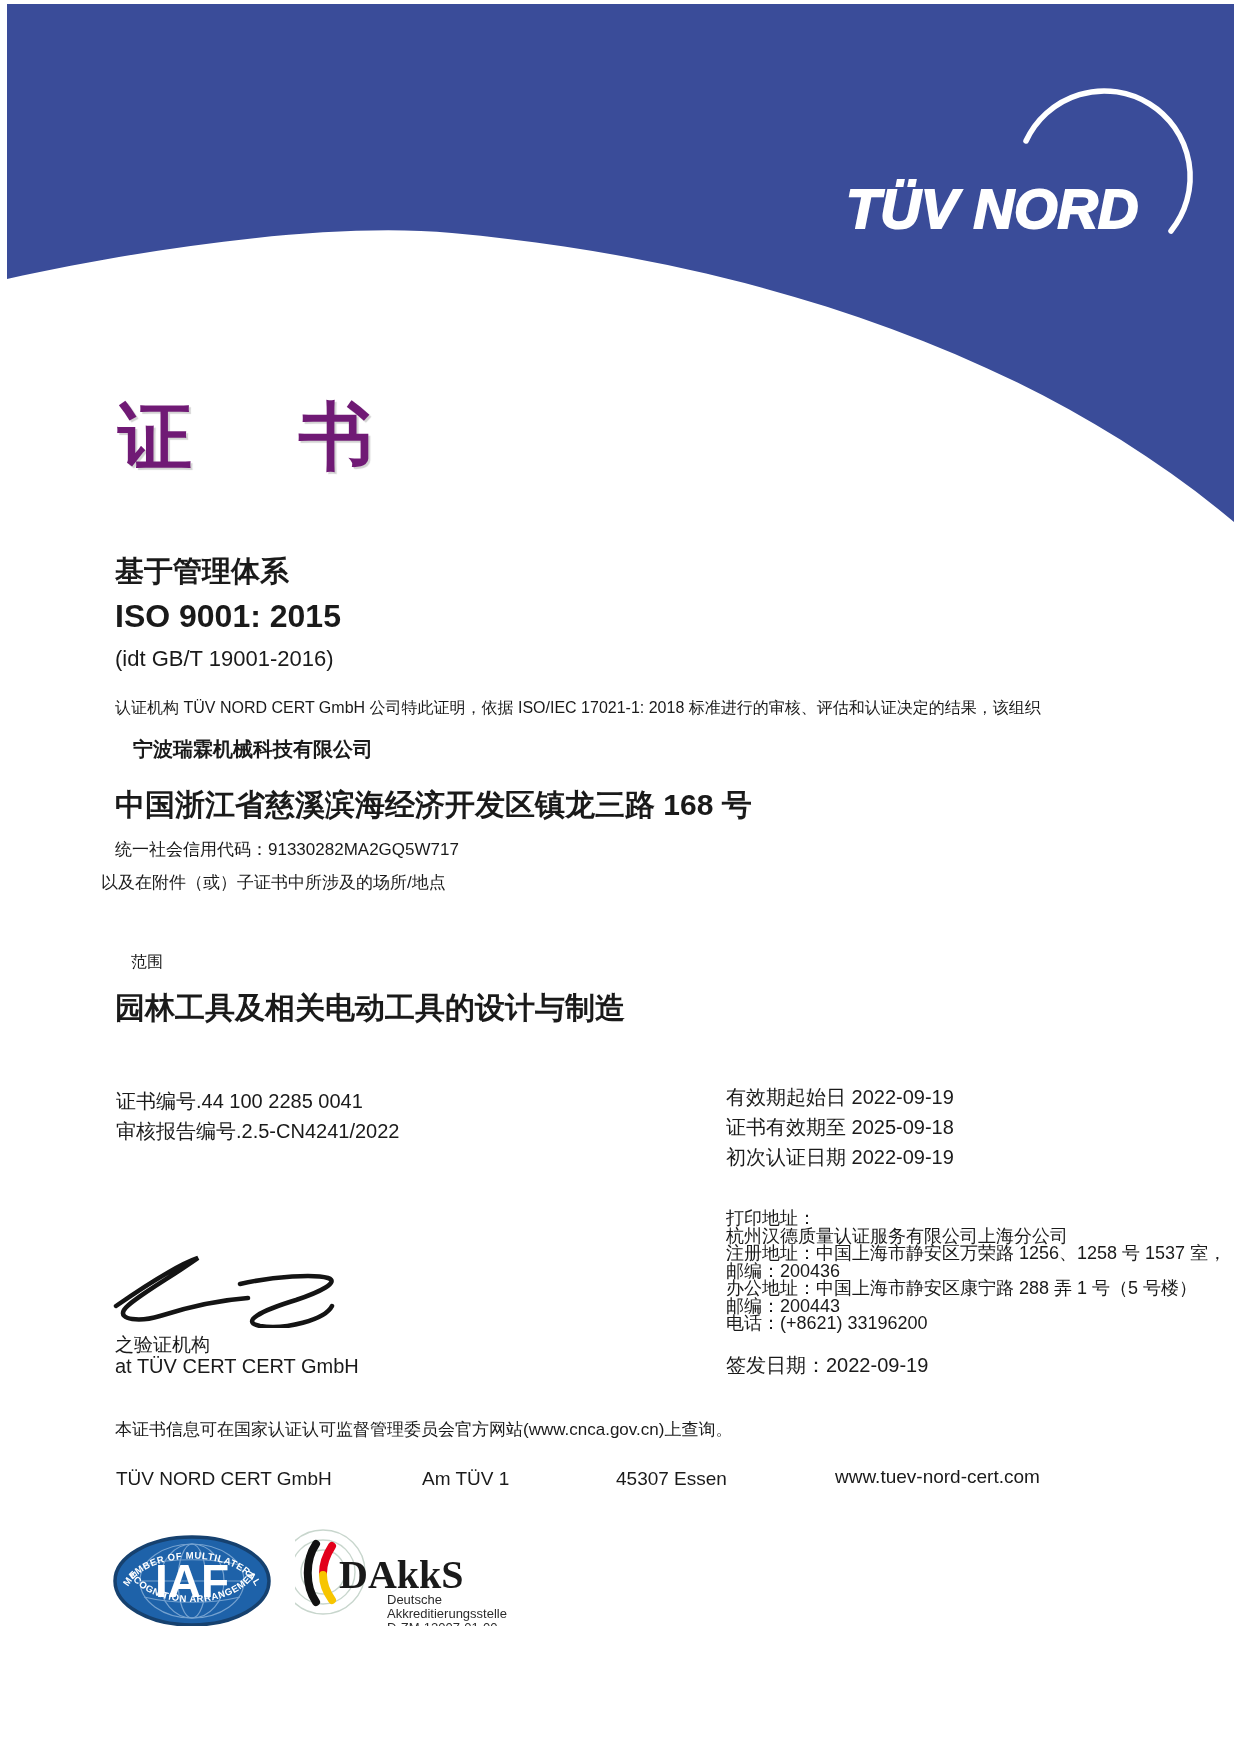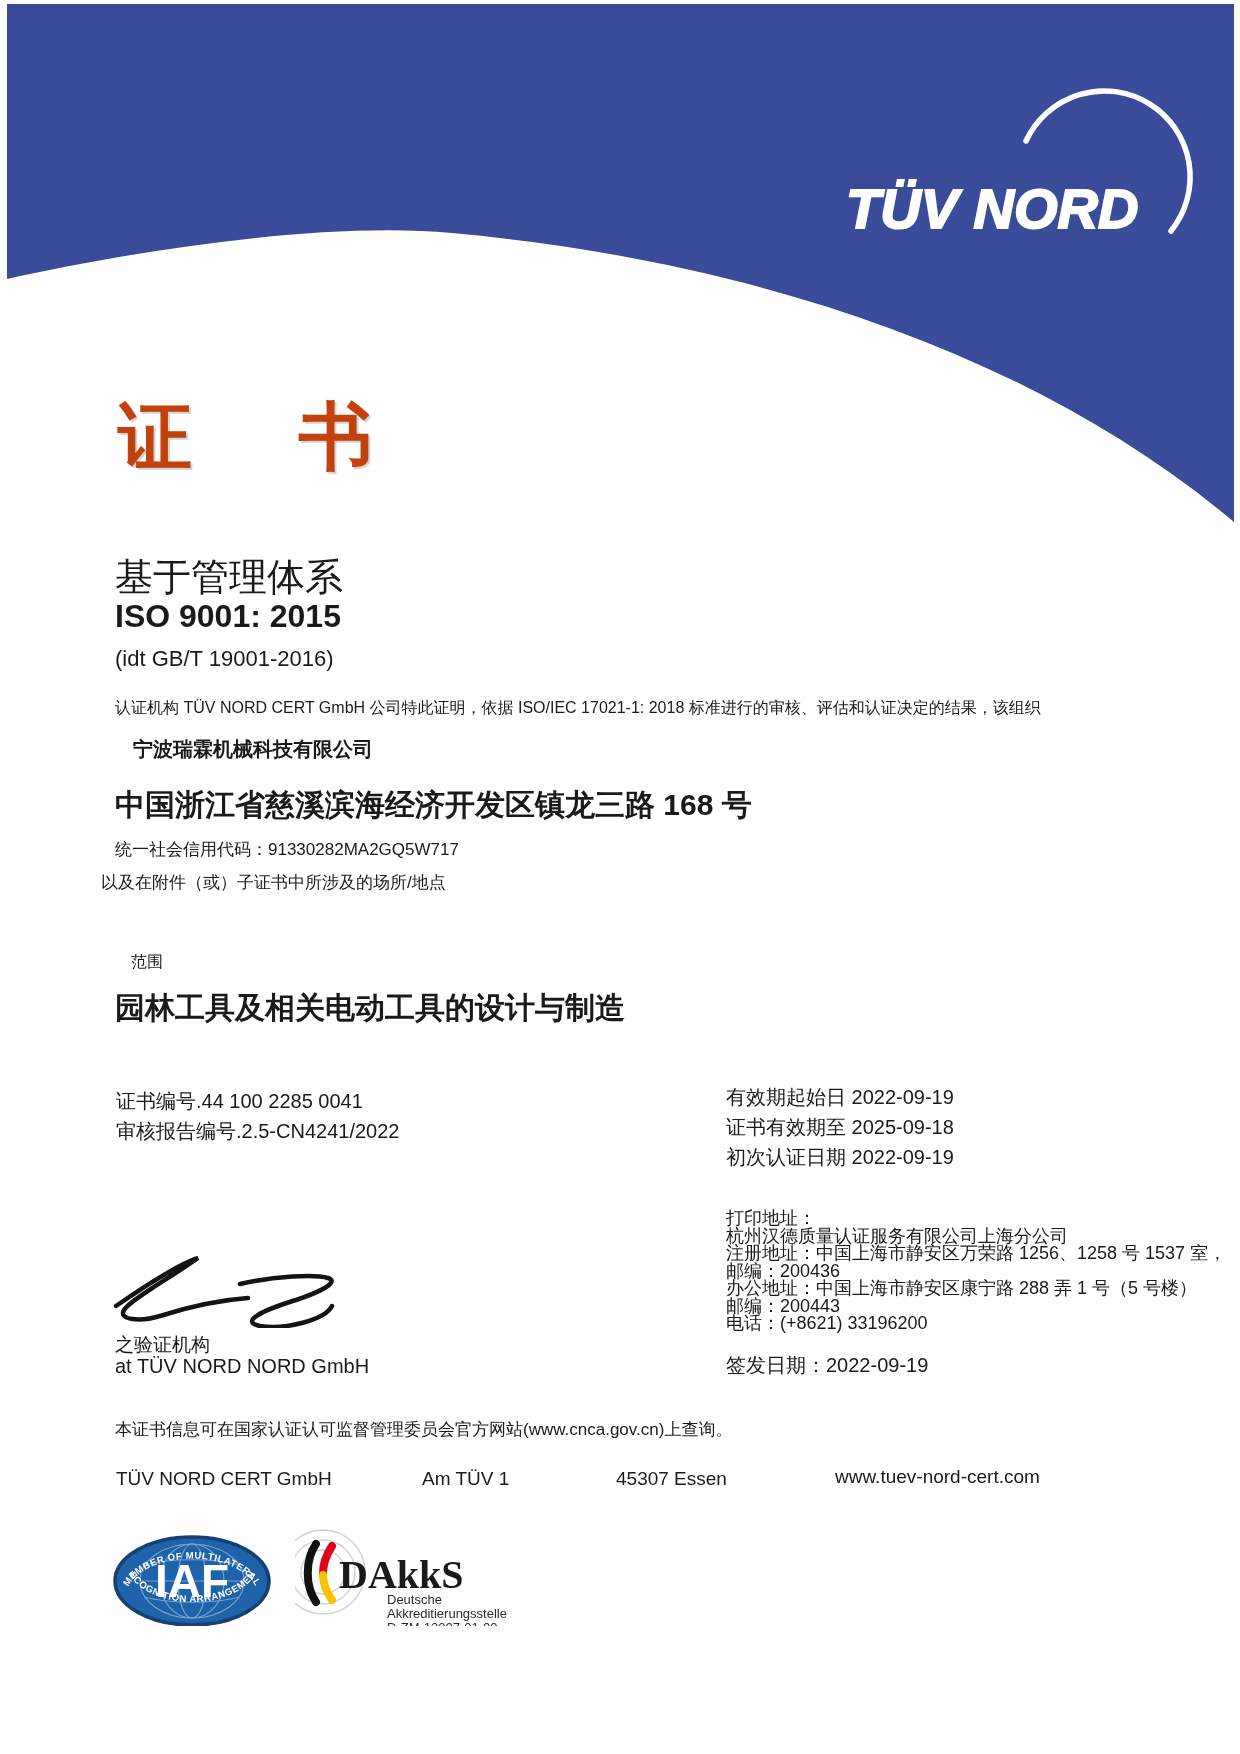--- a/index.html
+++ b/index.html
@@ -12,25 +12,25 @@
   .header-svg{position:absolute;left:0;top:0;}
   .brand-text{
     position:absolute;left:846px;top:176px;
     font-size:56px;font-weight:700;font-style:italic;color:#ffffff;
     letter-spacing:0px;-webkit-text-stroke:2px #ffffff;white-space:nowrap;
   }
   
   .doc-title{
     position:absolute;left:118px;top:388px;
     font-family:"Liberation Serif", serif;
-    font-size:74px;font-weight:700;color:#c2410c;letter-spacing:44px;white-space:nowrap;
+    font-size:74px;font-weight:700;color:#701a75;letter-spacing:44px;white-space:nowrap;
     text-shadow:2px 2px 1px #d2d2d2;
   }
   
-  .h-system{left:115px;top:552px;font-size:38px;font-weight:400;white-space:nowrap;}
+  .h-system{left:115px;top:552px;font-size:29px;font-weight:700;white-space:nowrap;}
   .h-standard{left:115px;top:598px;font-size:32px;font-weight:700;white-space:nowrap;}
   .h-idt{left:115px;top:646px;font-size:22px;white-space:nowrap;}
   .t-declaration{left:115px;top:698px;font-size:16px;white-space:nowrap;}
   .h-company{left:133px;top:736px;font-size:20px;font-weight:700;white-space:nowrap;}
   .h-address{left:115px;top:785px;font-size:30px;font-weight:700;white-space:nowrap;}
   .t-credit{left:115px;top:838px;font-size:17px;white-space:nowrap;}
   .t-sites{left:101px;top:871px;font-size:17px;white-space:nowrap;}
   .t-compliance{left:115px;top:916px;font-size:17px;white-space:nowrap;}
   .t-scope-label{left:115px;top:952px;font-size:16px;white-space:nowrap;margin-left:16px;}
   .h-scope{left:115px;top:988px;font-size:30px;font-weight:700;white-space:nowrap;}
@@ -92,21 +92,21 @@
     <div>邮编：200443</div>
     <div>电话：(+8621) 33196200</div>
   </div>
   <div class="abs t-issue">签发日期：2022-09-19</div>
 
   <svg class="abs sig-svg" width="240" height="80" viewBox="0 0 240 80" aria-hidden="true">
     <path d="M16,58 C45,38 80,16 98,10 C70,30 30,52 24,62 C18,72 40,74 60,68 C85,60 120,52 148,50" fill="none" stroke="#141414" stroke-width="4.5" stroke-linecap="round"></path>
     <path d="M140,36 C175,28 215,26 228,30 C240,34 220,44 196,52 C160,63 140,74 160,78 C185,82 225,72 232,58" fill="none" stroke="#141414" stroke-width="4.5" stroke-linecap="round"></path>
   </svg>
   <div class="abs t-sig1">之验证机构</div>
-  <div class="abs t-sig2">at TÜV NORD NORD GmbH</div>
+  <div class="abs t-sig2">at TÜV CERT CERT GmbH</div>
 
   <div class="abs t-verify">本证书信息可在国家认证认可监督管理委员会官方网站(www.cnca.gov.cn)上查询。</div>
 
   <div class="abs f-org">TÜV NORD CERT GmbH</div>
   <div class="abs f-street">Am TÜV 1</div>
   <div class="abs f-city">45307 Essen</div>
   <div class="abs f-web">www.tuev-nord-cert.com</div>
 
   <svg class="abs iaf-svg" width="160" height="94" viewBox="0 0 160 94" aria-hidden="true">
     <defs>

